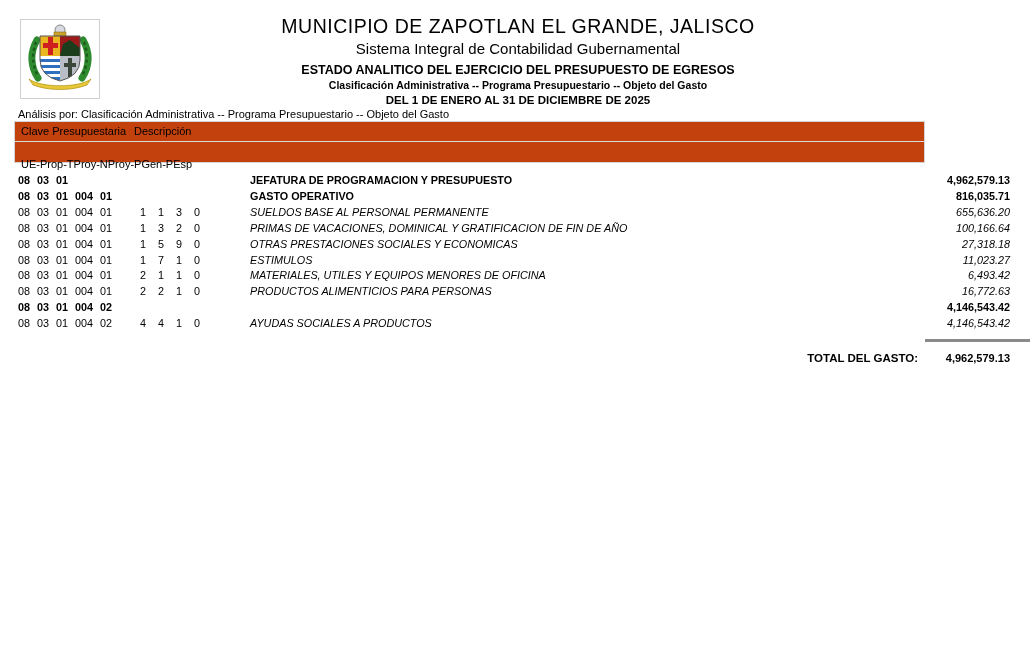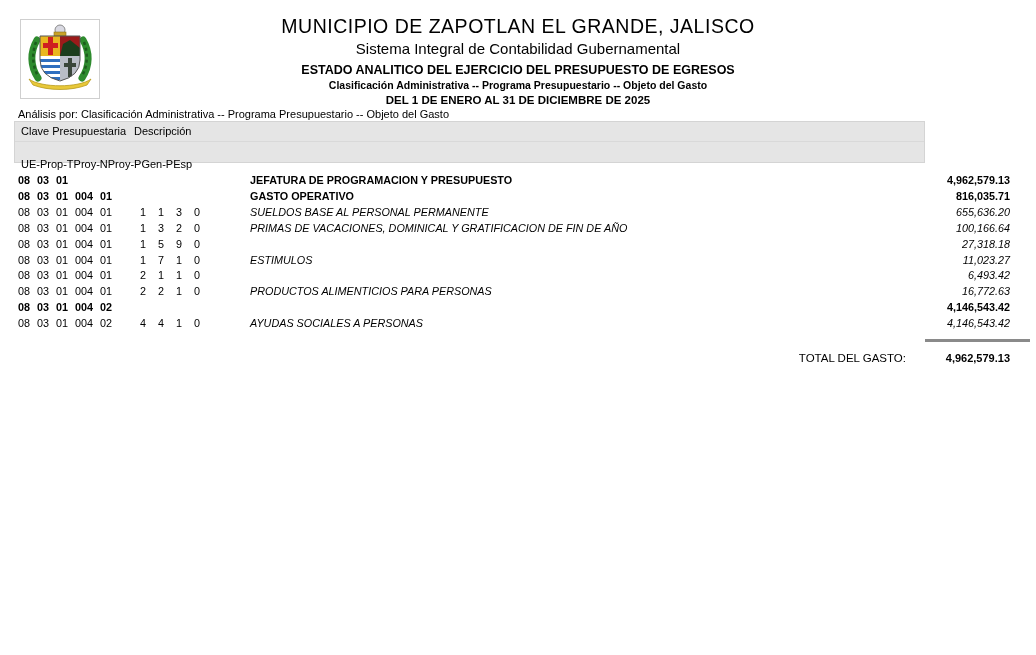--- a/index.html
+++ b/index.html
@@ -21,21 +21,21 @@
   .hdr.subtitle{top:40px;font-size:15px;}
   .hdr.report{top:63px;font-size:12.5px;font-weight:bold;}
   .hdr.classif{top:79px;font-size:10.5px;font-weight:bold;}
   .hdr.period{top:94px;font-size:11.5px;font-weight:bold;}
   .analysis{
     position:absolute;left:18px;top:108px;font-size:11px;white-space:nowrap;
   }
   
   .thead-left{
     position:absolute;left:14px;top:121px;width:911px;height:42px;
-    background:#e5e5e5;border:1px solid #d4d4d4;box-sizing:border-box;
+    background:#c2410c;border:1px solid #d4d4d4;box-sizing:border-box;
   }
   .thead-left .r1{
     position:relative;height:19px;border-bottom:1px solid #d9d9d9;
     font-size:11px;line-height:19px;
   }
   .thead-left .r1 .c1{position:absolute;left:6px;}
   .thead-left .r1 .c2{position:absolute;left:119px;}
   .thead-left .r2{
     position:relative;height:21px;font-size:11px;line-height:19px;margin-top:13px;
   }
@@ -51,21 +51,21 @@
   .row span{position:absolute;top:0;white-space:nowrap;}
   .row .desc{left:250px;}
   .row .amt{right:26px;}
   .row.bold{font-weight:bold;}
   .row.italic .desc,.row.italic .amt{font-style:italic;}
   
   .total-rule{
     position:absolute;left:925px;top:339px;width:105px;height:3px;background:#8a8a8a;
   }
   .total-label{
-    position:absolute;top:352px;right:130px;font-size:11.5px;font-weight:normal;white-space:nowrap;
+    position:absolute;top:352px;right:118px;font-size:11.5px;font-weight:bold;white-space:nowrap;
   }
   .total-amount{
     position:absolute;top:352px;right:26px;font-size:11px;font-weight:bold;white-space:nowrap;
   }
 </style>
 </head>
 <body>
 
 <div class="page">
 
@@ -163,20 +163,21 @@
         <span style="left: 56px;">01</span>
         <span style="left: 75px;">004</span>
         <span style="left: 100px;">01</span>
         <span style="left: 140px;">1</span>
         <span style="left: 158px;">3</span>
         <span style="left: 176px;">2</span>
         <span style="left: 194px;">0</span>
       </div>
 
     <div class="row italic" style="top: 63.6px;">
+      <span class="desc">OTRAS PRESTACIONES SOCIALES Y ECONOMICAS</span>
       <span class="amt">27,318.18</span>
     <span style="left: 18px;">08</span>
         <span style="left: 37px;">03</span>
         <span style="left: 56px;">01</span>
         <span style="left: 75px;">004</span>
         <span style="left: 100px;">01</span>
         <span style="left: 140px;">1</span>
         <span style="left: 158px;">5</span>
         <span style="left: 176px;">9</span>
         <span style="left: 194px;">0</span>
@@ -190,20 +191,21 @@
         <span style="left: 56px;">01</span>
         <span style="left: 75px;">004</span>
         <span style="left: 100px;">01</span>
         <span style="left: 140px;">1</span>
         <span style="left: 158px;">7</span>
         <span style="left: 176px;">1</span>
         <span style="left: 194px;">0</span>
       </div>
 
     <div class="row italic" style="top: 95.4px;">
+      <span class="desc">MATERIALES, UTILES Y EQUIPOS MENORES DE OFICINA</span>
       <span class="amt">6,493.42</span>
     <span style="left: 18px;">08</span>
         <span style="left: 37px;">03</span>
         <span style="left: 56px;">01</span>
         <span style="left: 75px;">004</span>
         <span style="left: 100px;">01</span>
         <span style="left: 140px;">2</span>
         <span style="left: 158px;">1</span>
         <span style="left: 176px;">1</span>
         <span style="left: 194px;">0</span>
@@ -226,21 +228,21 @@
     <div class="row bold" style="top: 127.2px;">
       <span class="amt">4,146,543.42</span>
     <span style="left: 18px;">08</span>
         <span style="left: 37px;">03</span>
         <span style="left: 56px;">01</span>
         <span style="left: 75px;">004</span>
         <span style="left: 100px;">02</span>
       </div>
 
     <div class="row italic" style="top: 143.1px;">
-      <span class="desc">AYUDAS SOCIALES A PERSONAS</span>
+      <span class="desc">AYUDAS SOCIALES A PRODUCTOS</span>
       <span class="amt">4,146,543.42</span>
     <span style="left: 18px;">08</span>
         <span style="left: 37px;">03</span>
         <span style="left: 56px;">01</span>
         <span style="left: 75px;">004</span>
         <span style="left: 100px;">02</span>
         <span style="left: 140px;">4</span>
         <span style="left: 158px;">4</span>
         <span style="left: 176px;">1</span>
         <span style="left: 194px;">0</span>

